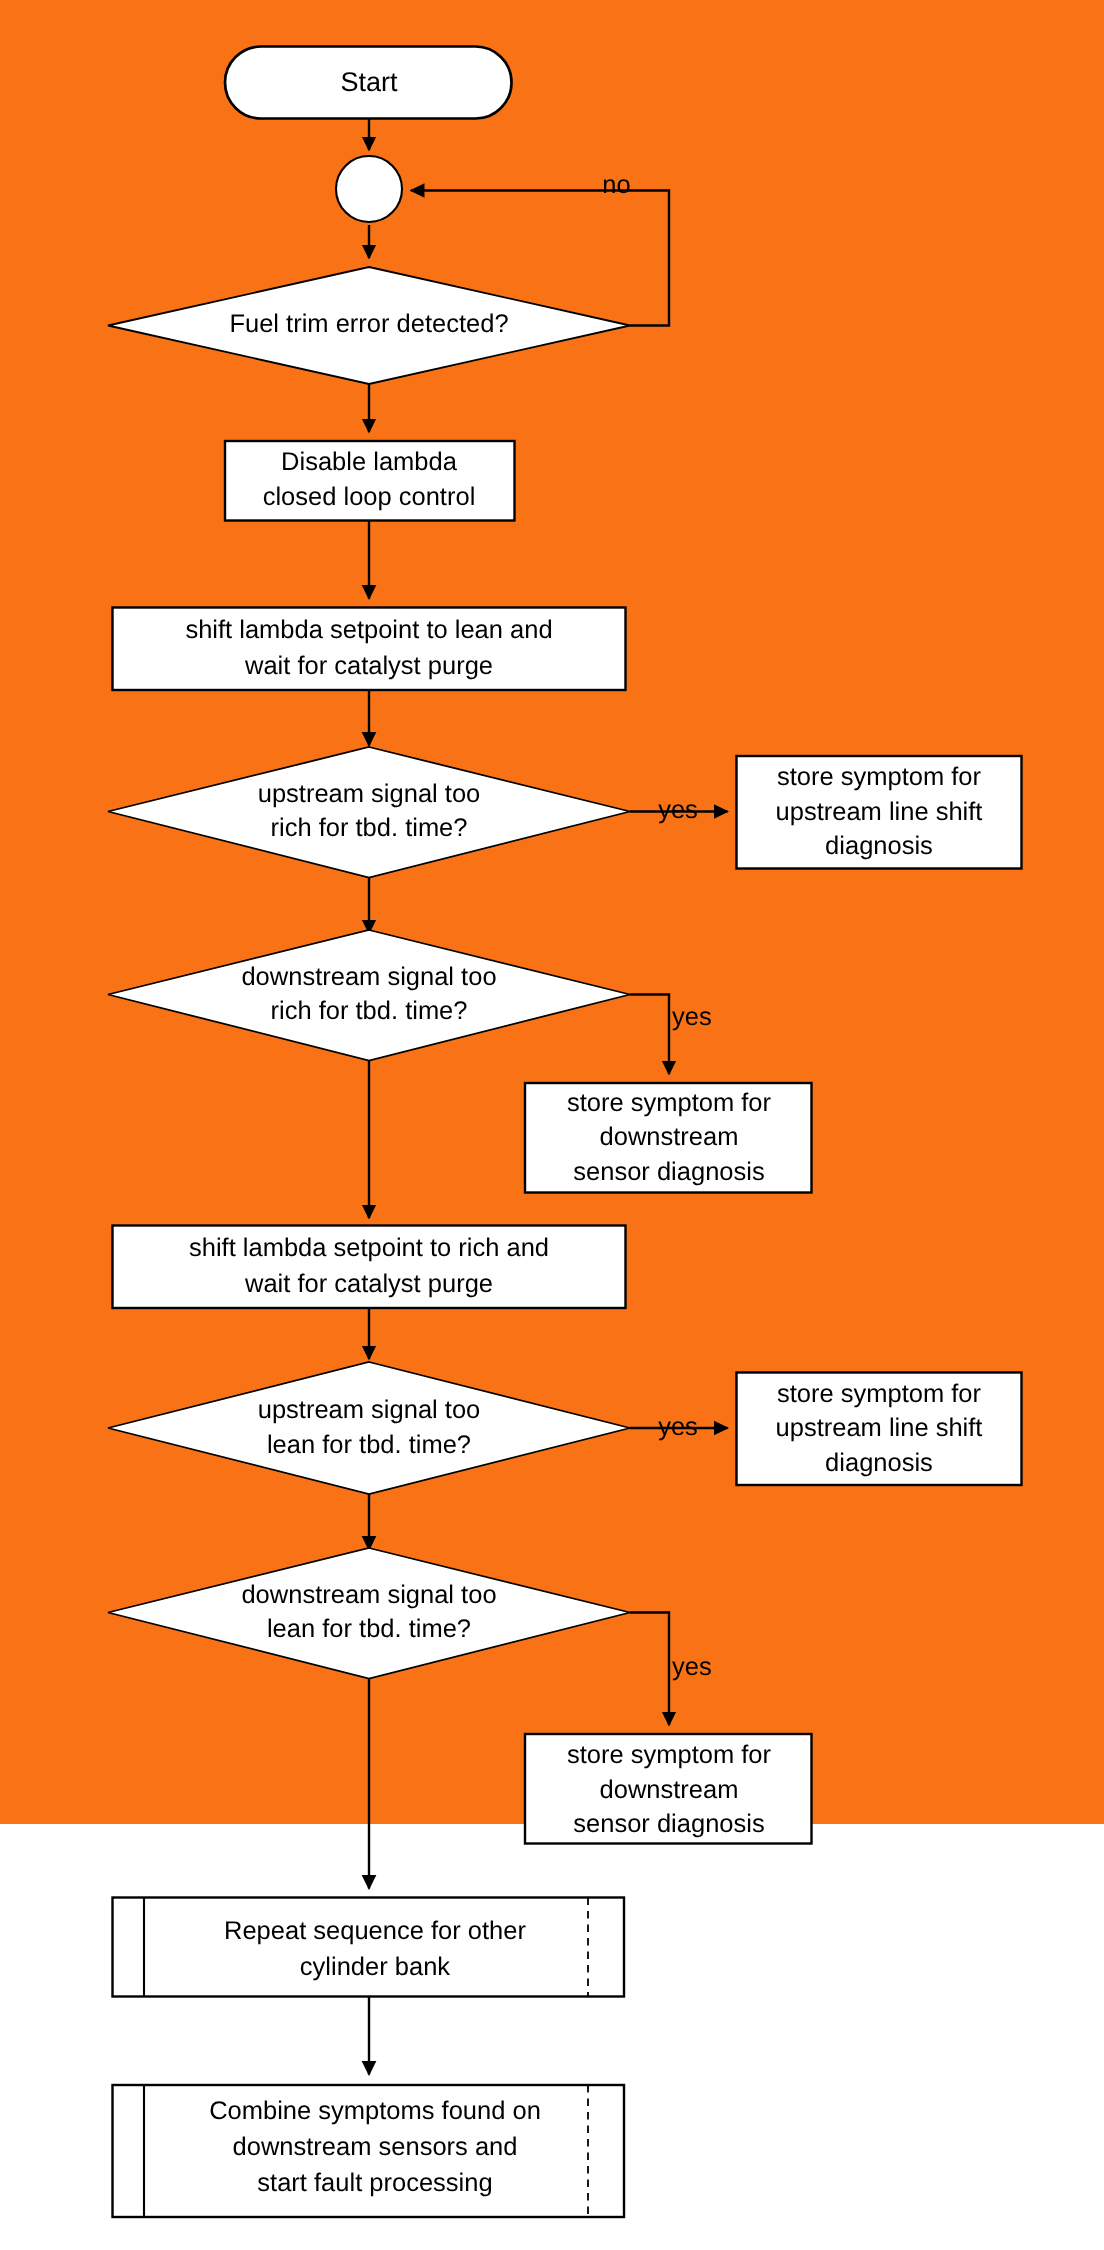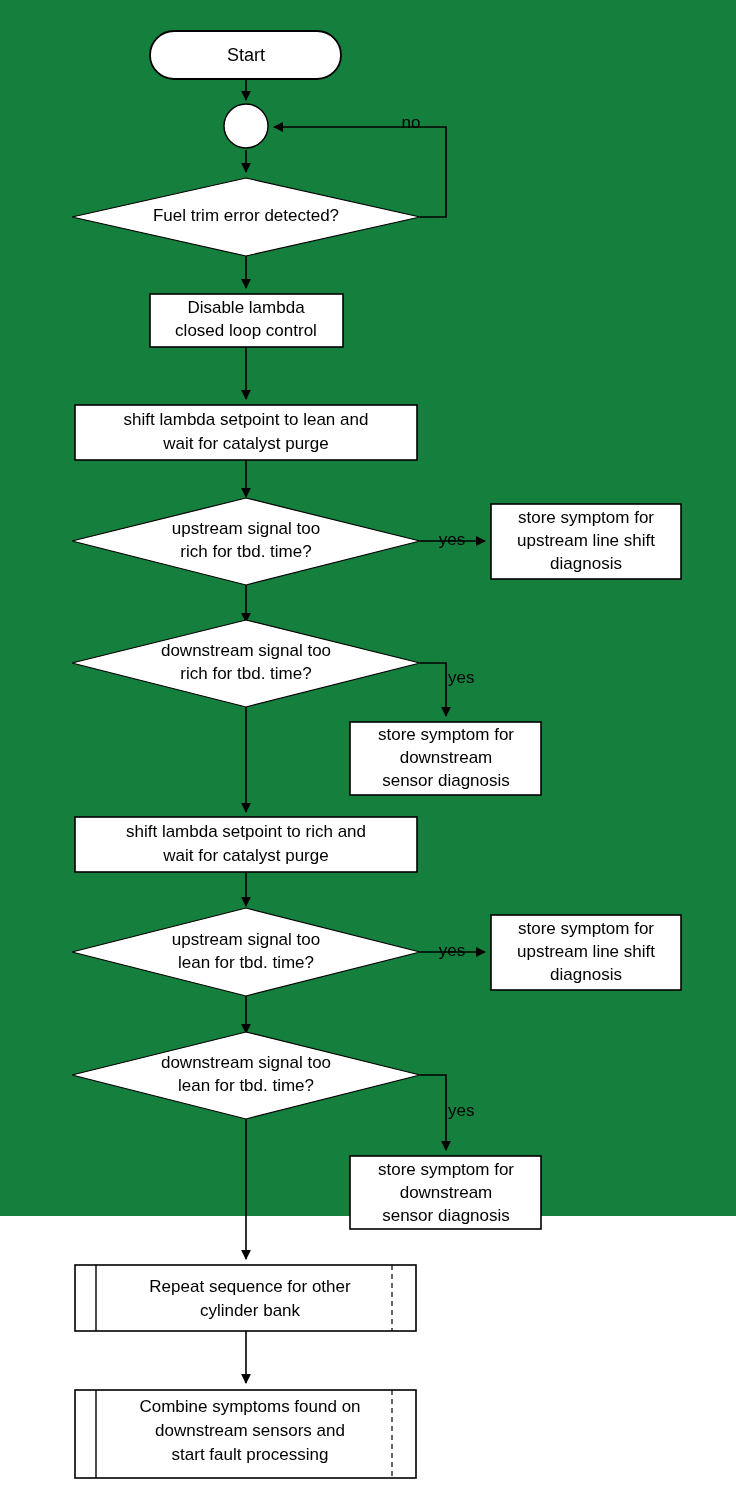--- a/index.html
+++ b/index.html
@@ -10,21 +10,21 @@
   body {
     width: 736px;
     height: 1500px;
     font-family: "Liberation Sans", sans-serif;
     overflow: hidden;
   }
   #flowchart-root {
     position: relative;
     width: 736px;
     height: 1216px;
-    background: #15803d;
+    background: #f97316;
   }
   svg#flow-svg {
     display: block;
     width: 736px;
     height: 1500px;
   }
   .shape-outline {
     fill: #ffffff;
     stroke: #000000;
     stroke-width: 1.6;

